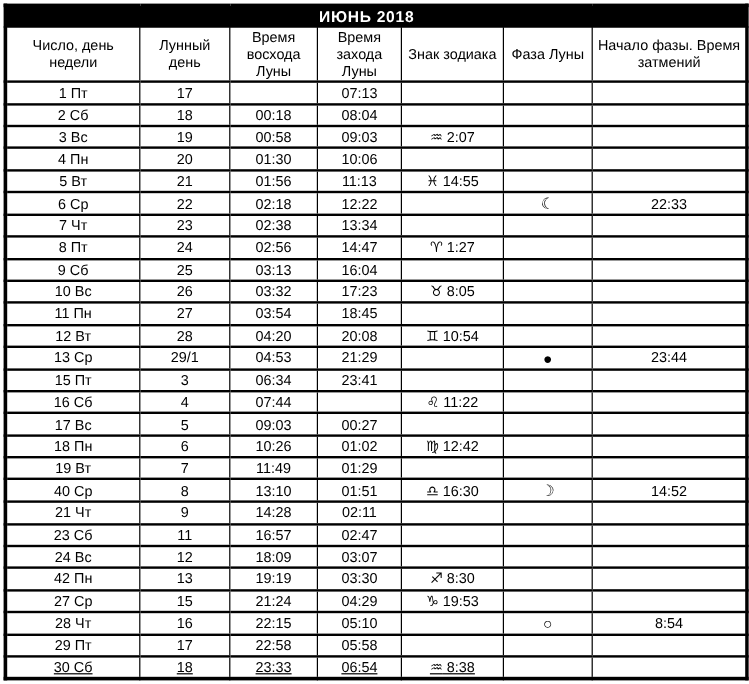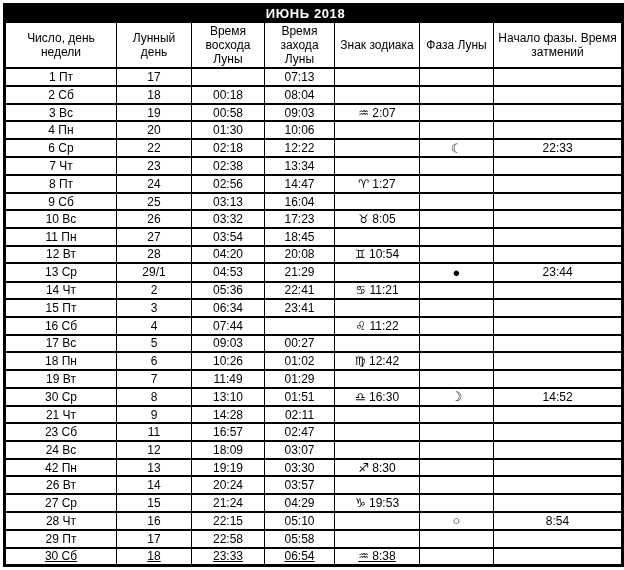--- a/index.html
+++ b/index.html
@@ -117,20 +117,29 @@
         <tr>
           <td>4 Пн</td>
           <td>20</td>
           <td>01:30</td>
           <td>10:06</td>
           <td></td>
           <td></td>
           <td></td>
         </tr>
         <tr>
+          <td>5 Вт</td>
+          <td>21</td>
+          <td>01:56</td>
+          <td>11:13</td>
+          <td><span class="zodiac-icon">♓</span> 14:55</td>
+          <td></td>
+          <td></td>
+        </tr>
+        <tr>
           <td>6 Ср</td>
           <td>22</td>
           <td>02:18</td>
           <td>12:22</td>
           <td></td>
           <td><span class="phase-icon">☾</span></td>
           <td>22:33</td>
         </tr>
         <tr>
           <td>7 Чт</td>
@@ -189,29 +198,20 @@
         <tr>
           <td>13 Ср</td>
           <td>29/1</td>
           <td>04:53</td>
           <td>21:29</td>
           <td></td>
           <td><span class="phase-icon">●</span></td>
           <td>23:44</td>
         </tr>
         <tr>
-          <td>14 Чт</td>
-          <td>2</td>
-          <td>05:36</td>
-          <td>22:41</td>
-          <td><span class="zodiac-icon">♋</span> 11:21</td>
-          <td></td>
-          <td></td>
-        </tr>
-        <tr>
           <td>15 Пт</td>
           <td>3</td>
           <td>06:34</td>
           <td>23:41</td>
           <td></td>
           <td></td>
           <td></td>
         </tr>
         <tr>
           <td>16 Сб</td>
@@ -243,21 +243,21 @@
         <tr>
           <td>19 Вт</td>
           <td>7</td>
           <td>11:49</td>
           <td>01:29</td>
           <td></td>
           <td></td>
           <td></td>
         </tr>
         <tr>
-          <td>30 Ср</td>
+          <td>40 Ср</td>
           <td>8</td>
           <td>13:10</td>
           <td>01:51</td>
           <td><span class="zodiac-icon">♎</span> 16:30</td>
           <td><span class="phase-icon">☽</span></td>
           <td>14:52</td>
         </tr>
         <tr>
           <td>21 Чт</td>
           <td>9</td>
@@ -288,29 +288,20 @@
         <tr>
           <td>42 Пн</td>
           <td>13</td>
           <td>19:19</td>
           <td>03:30</td>
           <td><span class="zodiac-icon">♐</span> 8:30</td>
           <td></td>
           <td></td>
         </tr>
         <tr>
-          <td>26 Вт</td>
-          <td>14</td>
-          <td>20:24</td>
-          <td>03:57</td>
-          <td></td>
-          <td></td>
-          <td></td>
-        </tr>
-        <tr>
           <td>27 Ср</td>
           <td>15</td>
           <td>21:24</td>
           <td>04:29</td>
           <td><span class="zodiac-icon">♑</span> 19:53</td>
           <td></td>
           <td></td>
         </tr>
         <tr>
           <td>28 Чт</td>

